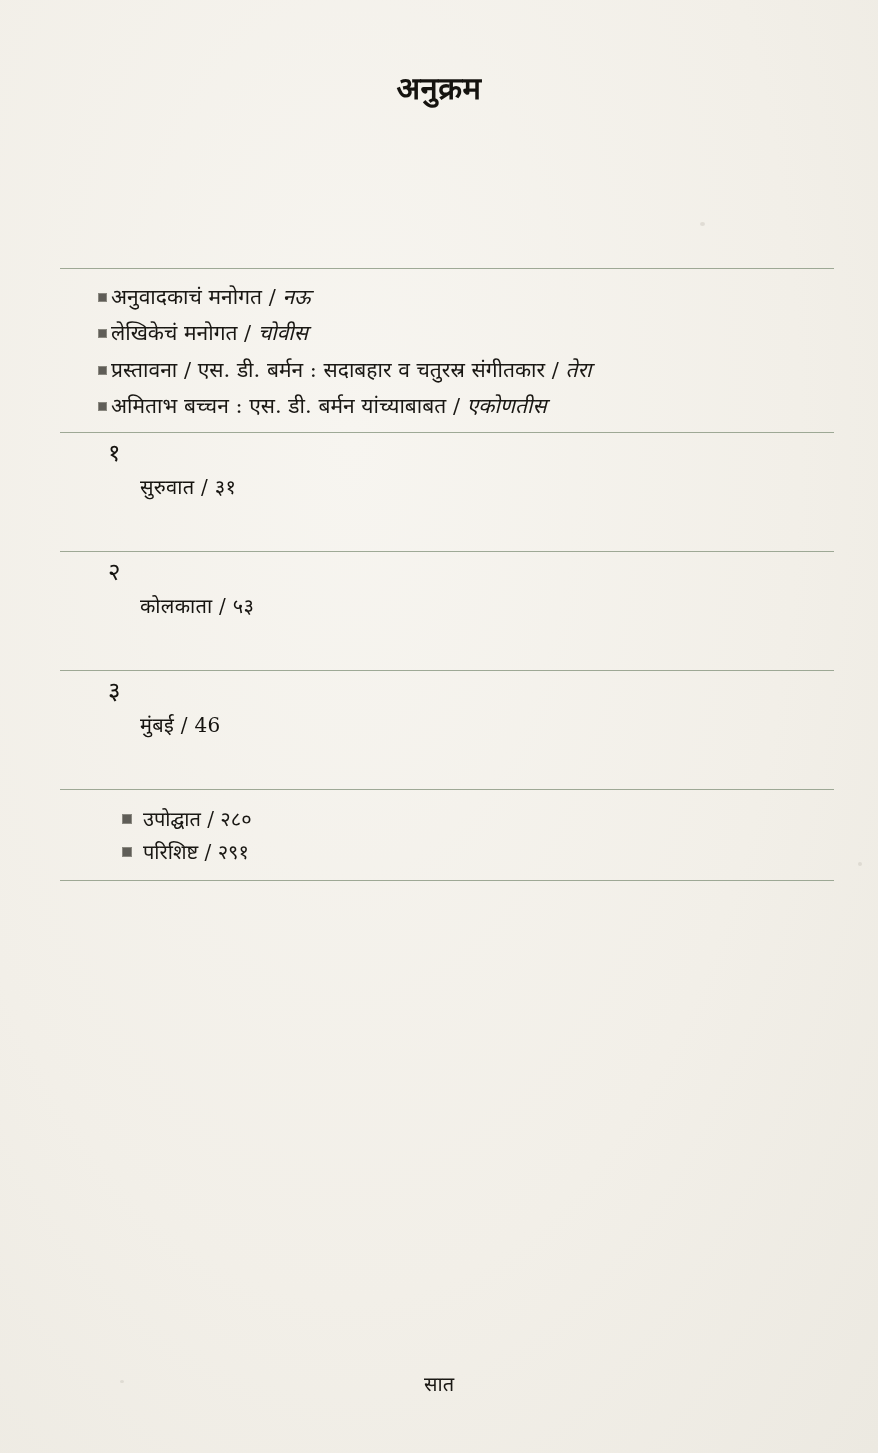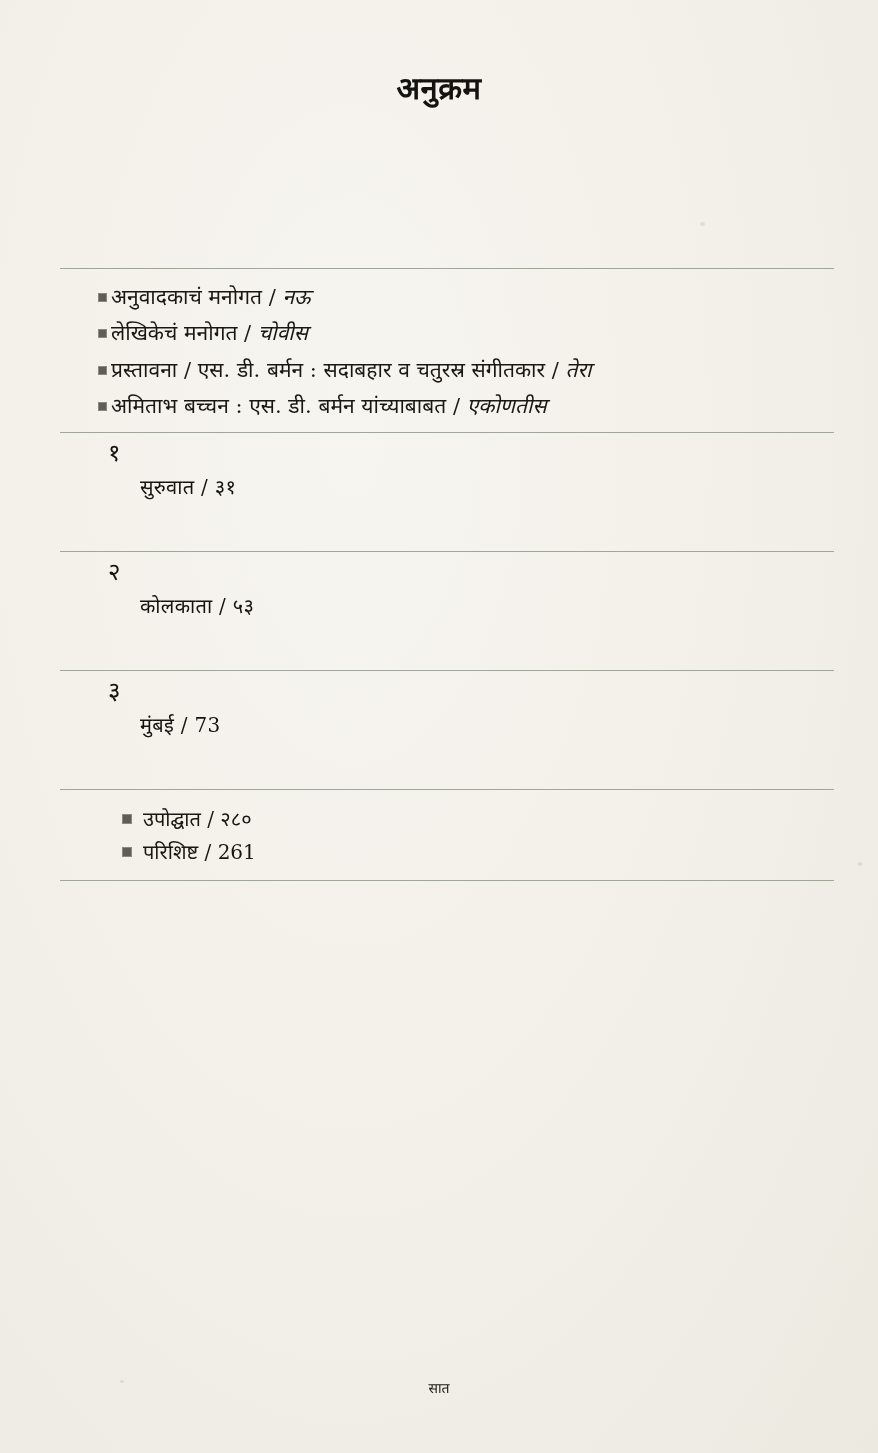--- a/index.html
+++ b/index.html
@@ -108,21 +108,21 @@
   .back-item .bullet {
     width: 10px;
     height: 10px;
   }
   .folio {
     position: absolute;
     bottom: 56px;
     left: 0;
     right: 0;
     text-align: center;
-    font-size: 14px;
+    font-size: 20px;
     font-family: "DejaVu Serif", "Liberation Serif", serif;
     color: #1a1814;
   }
   .speck {
     position: absolute;
     background: #cfccc2;
     border-radius: 50%;
     opacity: .55;
   }
 </style>
@@ -176,33 +176,33 @@
 
     <div class="chapter">
       <div class="chapter-num">२</div>
       <div class="chapter-title">कोलकाता / ५३</div>
     </div>
 
     <div class="rule"></div>
 
     <div class="chapter">
       <div class="chapter-num">३</div>
-      <div class="chapter-title">मुंबई / 73</div>
+      <div class="chapter-title">मुंबई / 46</div>
     </div>
 
     <div class="rule"></div>
 
     <div class="back-block">
       <div class="back-item">
         <span class="bullet"></span>
         <span>उपोद्घात / २८०</span>
       </div>
       <div class="back-item">
         <span class="bullet"></span>
-        <span>परिशिष्ट / 261</span>
+        <span>परिशिष्ट / २९१</span>
       </div>
     </div>
 
     <div class="rule"></div>
 
   </div>
 
   <div class="folio">सात</div>
 
 </div>

